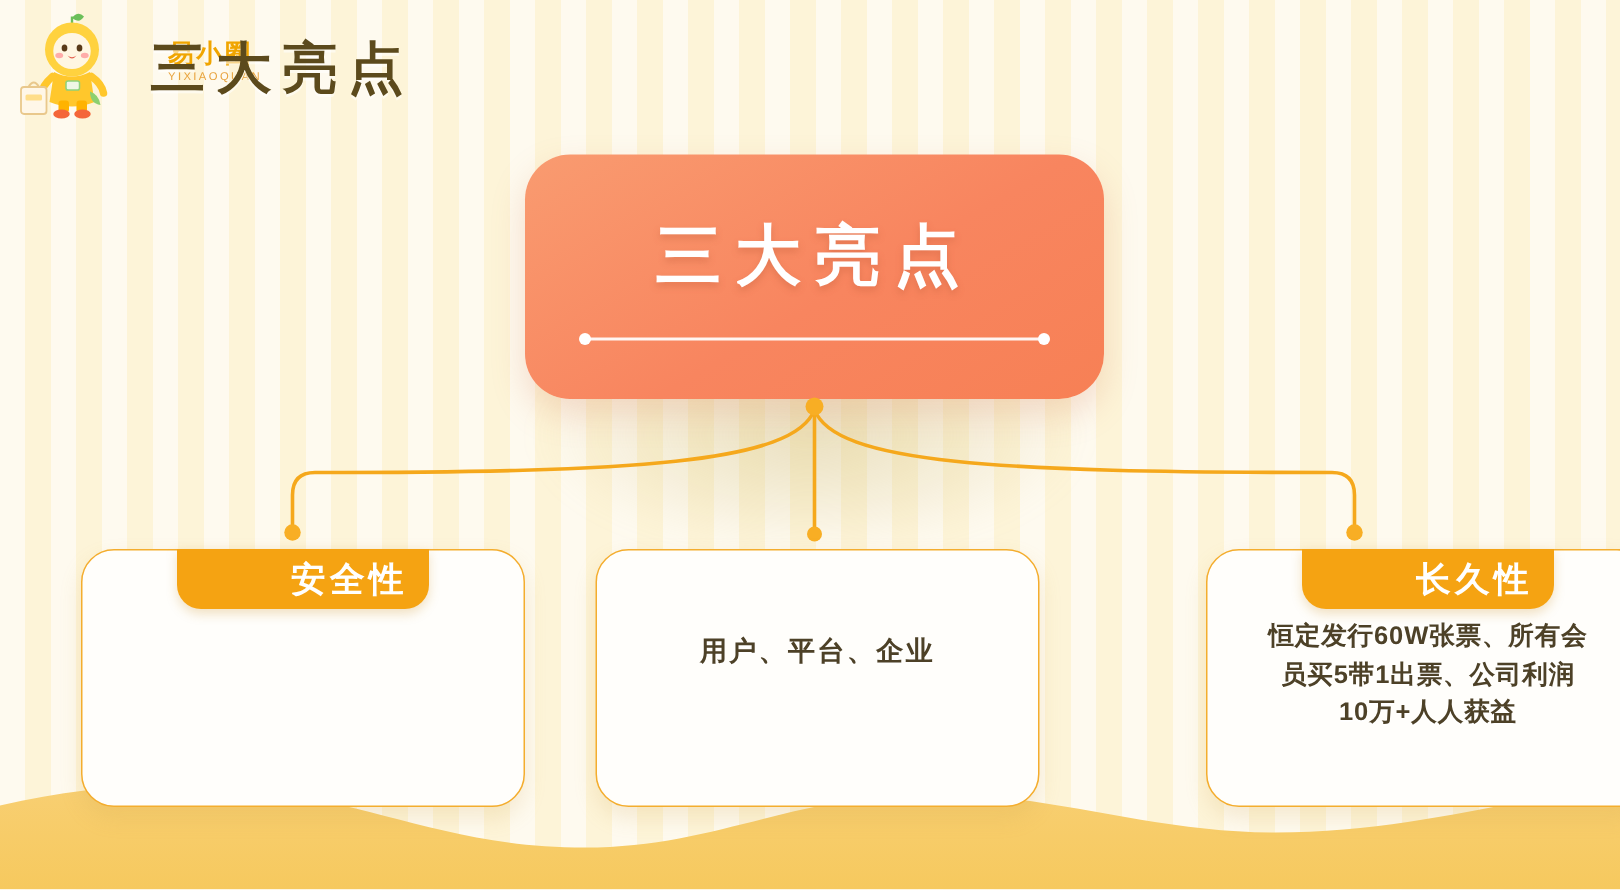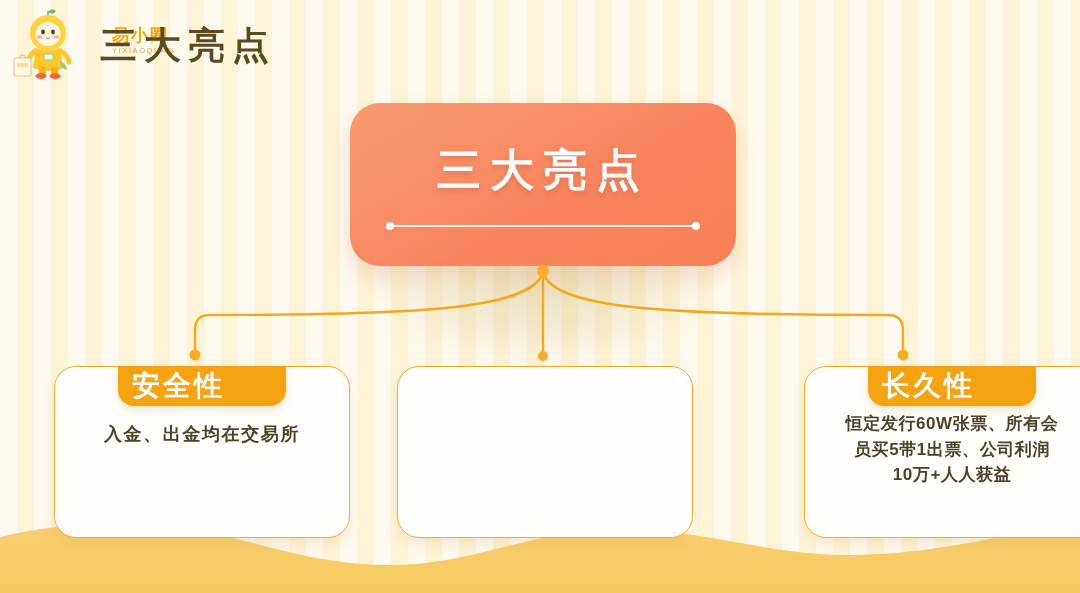--- a/index.html
+++ b/index.html
@@ -68,23 +68,23 @@
   .card{
     position:absolute;top:0;height:170px;
     background:#fffefb;border:1.6px solid #f4ad2e;border-radius:22px;
     box-shadow:0 7px 14px rgba(205,160,70,.18);
   }
   .card.c1{left:54px;width:294px;}
   .card.c2{left:397px;width:294px;}
   .card.c3{left:804px;width:294px;}
   .badge{
     position:absolute;top:-1px;left:50%;transform:translateX(-50%);
-    min-width:140px;height:40px;line-height:40px;text-align:left;
+    min-width:140px;height:40px;line-height:40px;text-align:right;
     background:#f5a312;color:#fff;border-radius:0 0 16px 16px;
-    font-size:28px;font-weight:bold;letter-spacing:3px;padding:0 14px;
+    font-size:23px;font-weight:bold;letter-spacing:3px;padding:0 14px;
     box-shadow:0 3px 7px rgba(200,140,30,.25);
   }
   .card-body{
     position:absolute;left:12px;right:12px;top:52px;
     text-align:center;color:#4d4127;
     font-size:18px;font-weight:bold;letter-spacing:1.6px;line-height:30px;
     text-shadow:0 1px 0 rgba(255,255,255,.9), 0 -1px 0 rgba(255,255,255,.5);
   }
   .card.c3 .card-body{top:44px;font-size:17px;line-height:25.5px;letter-spacing:.6px;}
   .card-body .ln{display:block;white-space:nowrap;}
@@ -175,26 +175,26 @@
     <circle cx="195" cy="100" r="5.5" fill="#f8ae24"></circle>
     <circle cx="543" cy="101" r="5" fill="#f8ae24"></circle>
     <circle cx="903" cy="100" r="5.5" fill="#f8ae24"></circle>
   </svg>
 
   <div class="cards">
 
     <div class="card c1">
       <div class="badge">安全性</div>
       <div class="card-body">
-        <span class="ln">入金、出金均在交易所</span>
       </div>
     </div>
 
     <div class="card c2">
       <div class="card-body">
+        <span class="ln">用户、平台、企业</span>
       </div>
     </div>
 
     <div class="card c3">
       <div class="badge">长久性</div>
       <div class="card-body">
         <span class="ln">恒定发行60W张票、所有会</span>
         <span class="ln">员买5带1出票、公司利润</span>
         <span class="ln">10万+人人获益</span>
       </div>

